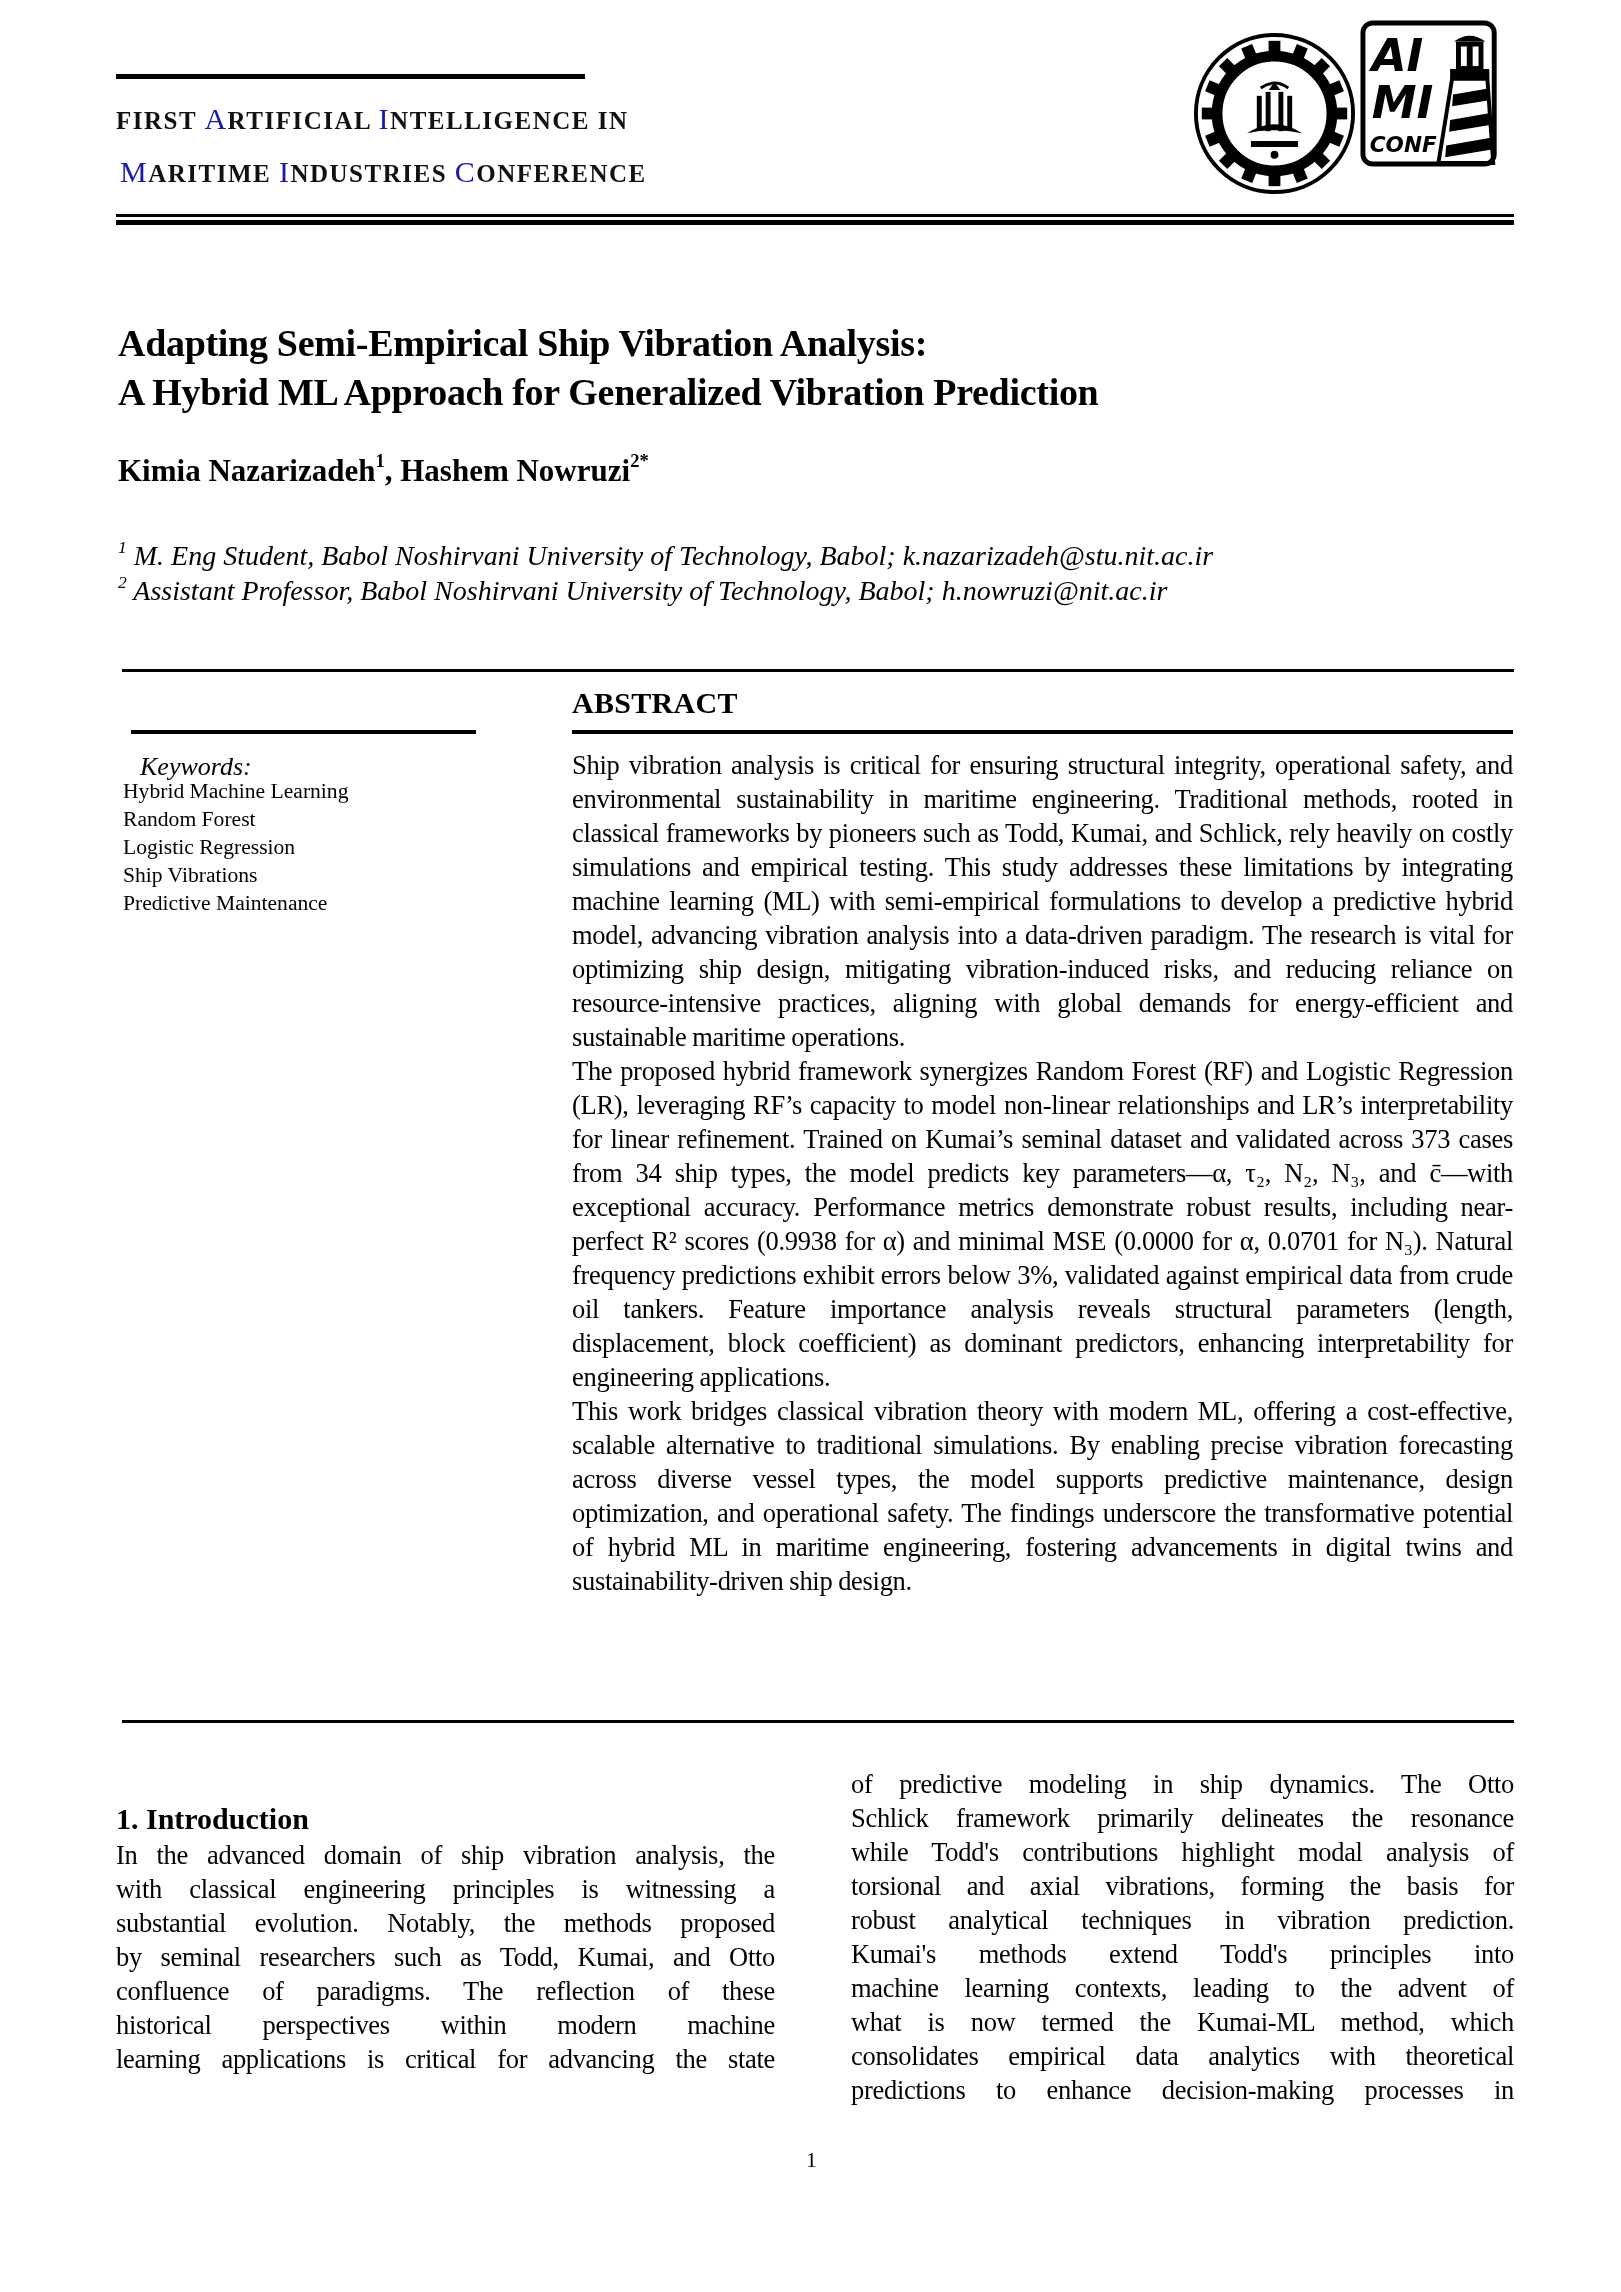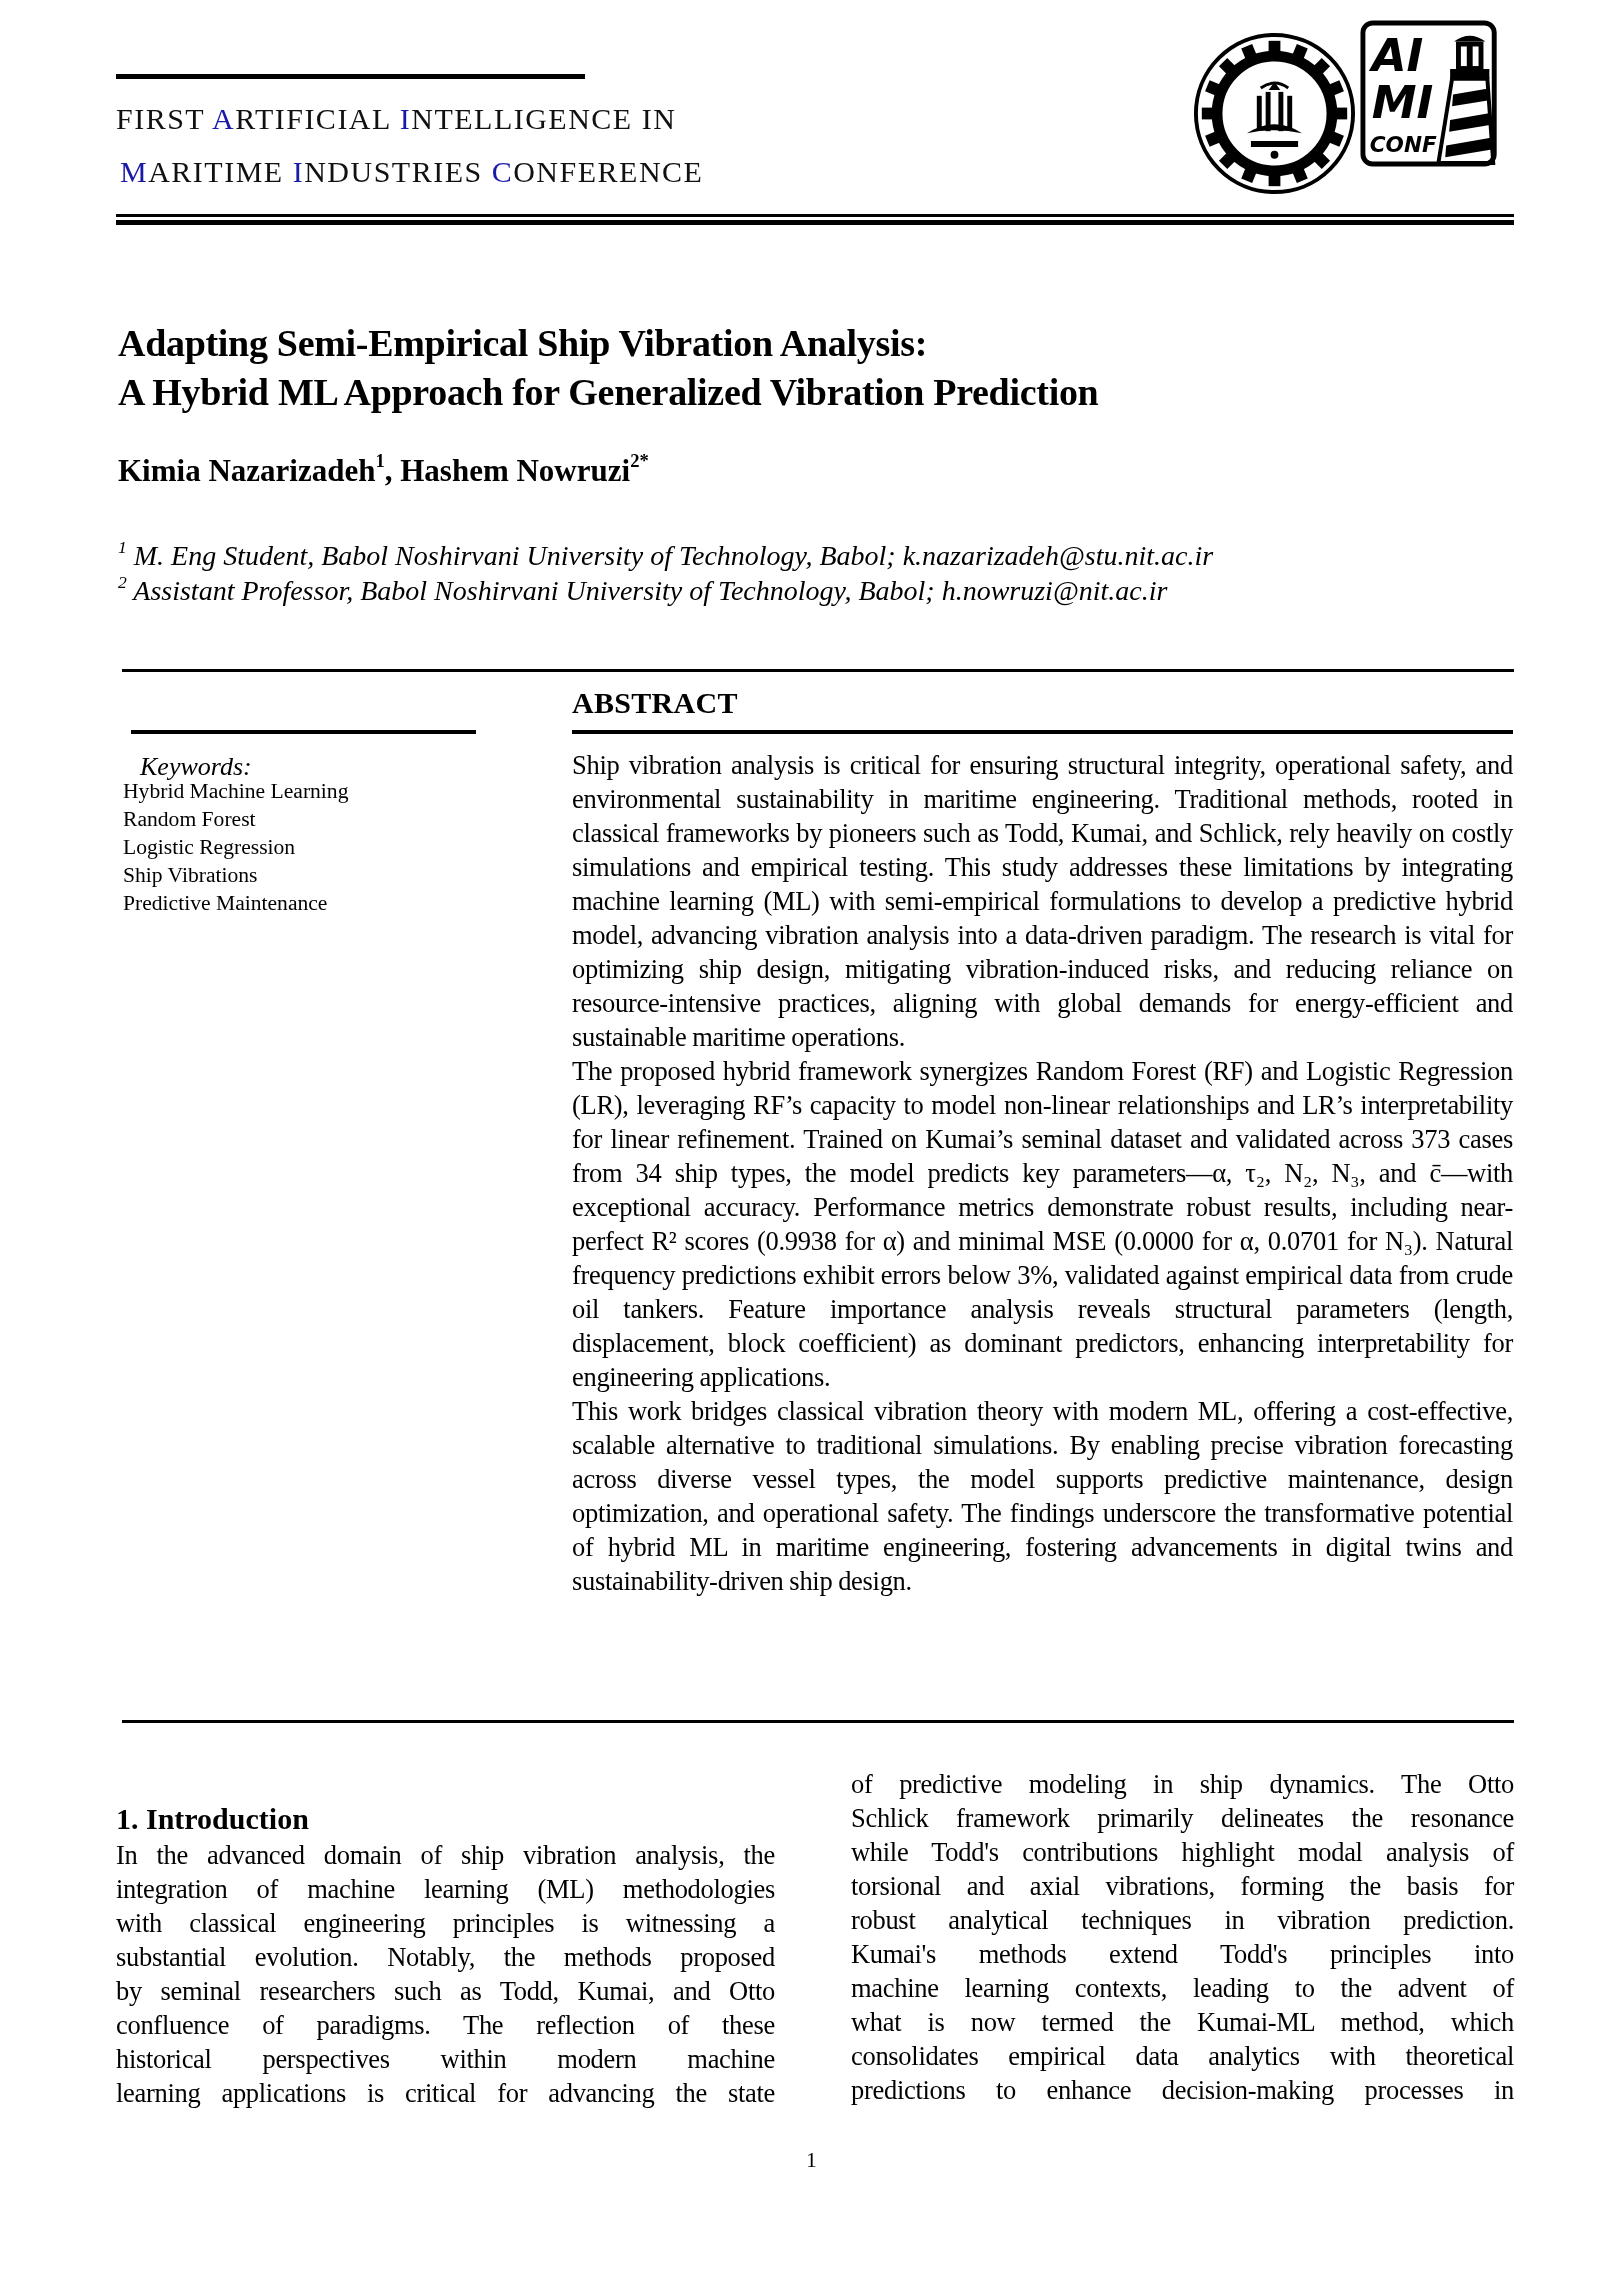--- a/index.html
+++ b/index.html
@@ -8,21 +8,21 @@
     font-family: "Liberation Serif", "DejaVu Serif", serif; color: #000;
   }
   .abs { position: absolute; }
   .rule { position: absolute; background: #000; }
 
   
   .conf-line {
     position: absolute; font-family: "Liberation Serif", serif;
     font-size: 22.5px; letter-spacing: 1.5px; color: #111; white-space: nowrap;
   }
-  .conf-line .sc { font-size: 30px; }
+  .conf-line .sc { font-size: 25px; font-weight: bold; }
   .conf-line .cap { color: #1a1aa8; font-size: 30px; }
 
   
   .logo-sharif { left: 1192px; top: 31px; width: 165px; height: 165px; }
   .logo-aimi { left: 1360px; top: 20px; width: 145px; height: 173px; font-style: italic; }
 
   
   .title1 {
     left: 118px; top: 321px; font-size: 38px; font-weight: bold; white-space: nowrap;
     letter-spacing: -0.3px;
@@ -171,21 +171,20 @@
   <p>Ship vibration analysis is critical for ensuring structural integrity, operational safety, and environmental sustainability in maritime engineering. Traditional methods, rooted in classical frameworks by pioneers such as Todd, Kumai, and Schlick, rely heavily on costly simulations and empirical testing. This study addresses these limitations by integrating machine learning (ML) with semi-empirical formulations to develop a predictive hybrid model, advancing vibration analysis into a data-driven paradigm. The research is vital for optimizing ship design, mitigating vibration-induced risks, and reducing reliance on resource-intensive practices, aligning with global demands for energy-efficient and sustainable maritime operations.</p>
   <p>The proposed hybrid framework synergizes Random Forest (RF) and Logistic Regression (LR), leveraging RF’s capacity to model non-linear relationships and LR’s interpretability for linear refinement. Trained on Kumai’s seminal dataset and validated across 373 cases from 34 ship types, the model predicts key parameters—α, τ₂, N₂, N₃, and c̄—with exceptional accuracy. Performance metrics demonstrate robust results, including near-perfect R² scores (0.9938 for α) and minimal MSE (0.0000 for α, 0.0701 for N₃). Natural frequency predictions exhibit errors below 3%, validated against empirical data from crude oil tankers. Feature importance analysis reveals structural parameters (length, displacement, block coefficient) as dominant predictors, enhancing interpretability for engineering applications.</p>
   <p>This work bridges classical vibration theory with modern ML, offering a cost-effective, scalable alternative to traditional simulations. By enabling precise vibration forecasting across diverse vessel types, the model supports predictive maintenance, design optimization, and operational safety. The findings underscore the transformative potential of hybrid ML in maritime engineering, fostering advancements in digital twins and sustainability-driven ship design.</p>
 </div>
 
 <div class="rule" style="left:122px; top:1720px; width:1392px; height:2.9px;"></div>
 
 <div class="abs sec-heading">1. Introduction</div>
 <div class="abs col-left" id="col-left">
     <span class="line">In the advanced domain of ship vibration analysis, the</span>
-    <span class="line">integration of machine learning (ML) methodologies</span>
     <span class="line">with classical engineering principles is witnessing a</span>
     <span class="line">substantial evolution. Notably, the methods proposed</span>
     <span class="line">by seminal researchers such as Todd, Kumai, and Otto</span>
     <span class="line">confluence of paradigms. The reflection of these</span>
     <span class="line">historical perspectives within modern machine</span>
     <span class="line">learning applications is critical for advancing the state</span>
   </div>
 <div class="abs col-right" id="col-right">
     <span class="line">of predictive modeling in ship dynamics. The Otto</span>
     <span class="line">Schlick framework primarily delineates the resonance</span>

